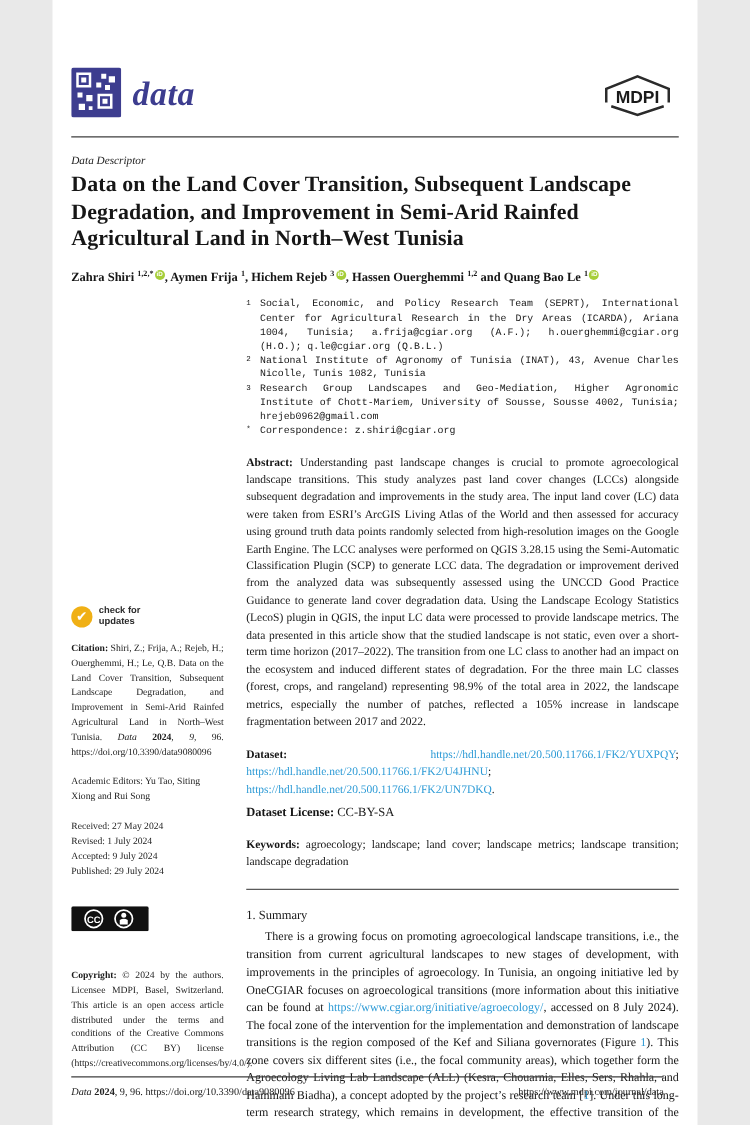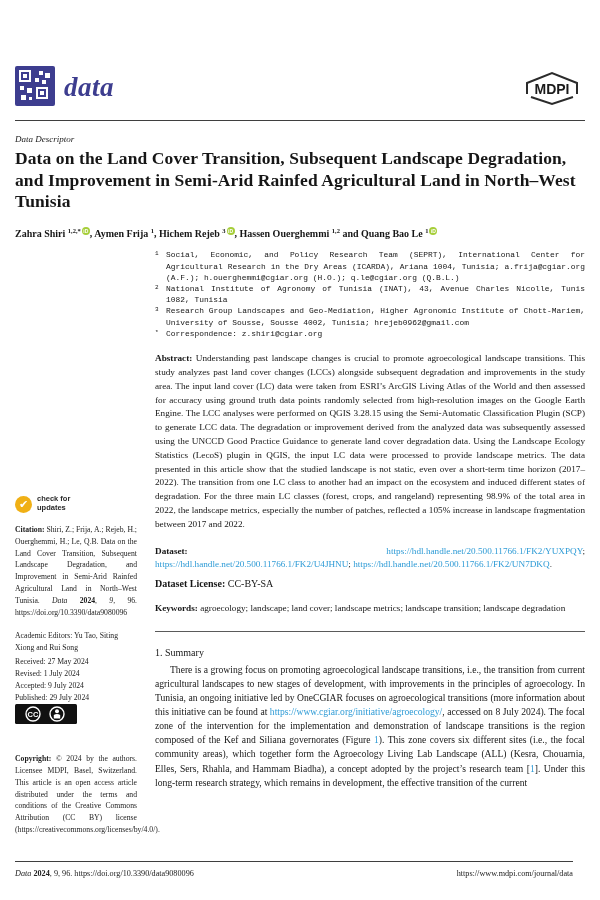--- a/index.html
+++ b/index.html
@@ -4,23 +4,23 @@
 <style>
   :root{
     --link-blue:#2E9BD6;
     --logo-indigo:#3D3D8F;
     --orcid-green:#A6CE39;
     --update-yellow:#F0B015;
   }
   *{margin:0;padding:0;box-sizing:border-box;}
   html,body{background:#e9e9e9;}
   .page{
-    width:600px;height:900px;margin:0 auto;background:#ffffff;
+    width:516px;height:900px;margin:0 auto;background:#ffffff;
     font-family:"Liberation Serif","DejaVu Serif",serif;color:#161616;
-    position:relative;padding:16px 15px;overflow:hidden;
+    position:relative;padding:4px 15px;overflow:hidden;
   }
   
   .header{
     display:flex;align-items:flex-start;justify-content:space-between;
     padding-top:50px;padding-bottom:10px;border-bottom:1.6px solid #3f3f3f;
   }
   .logo-wrap{display:flex;align-items:center;gap:9px;}
   .journal-name{
     font-style:italic;font-weight:bold;font-size:27px;color:var(--logo-indigo);
     letter-spacing:.5px;line-height:1;padding-top:2px;
@@ -48,22 +48,22 @@
     color:#fff;font-size:11px;line-height:17px;text-align:center;flex:0 0 17px;
     font-family:"DejaVu Sans",sans-serif;
   }
   .check-text{
     font-family:"Liberation Sans",sans-serif;font-weight:bold;font-size:7.5px;
     line-height:1.15;color:#2b2b2b;
   }
   .cite-block{margin-top:11px;text-align:justify;}
   .side-label{font-weight:bold;}
   .editors{margin-top:11px;}
-  .dates{margin-top:2px;}
-  .cc-badge{}
+  .dates{margin-top:12px;}
+  .cc-badge{margin-top:22px;}
   .copyright{margin-top:25px;text-align:justify;}
   .seg-italic{font-style:italic;}
   .seg-bold{font-weight:bold;}
   .seg-link{color:var(--link-blue);}
   
   .affiliations{font-size:7.9px;line-height:1.42;font-family:Liberation Mono, monospace;}
   .aff{display:flex;text-align:justify;}
   .aff sup{flex:0 0 11px;font-size:6px;padding-top:1px;text-align:left;}
   .aff .aff-text{flex:1;}
   .abstract{margin-top:13px;font-size:9.2px;line-height:1.5;text-align:justify;}

